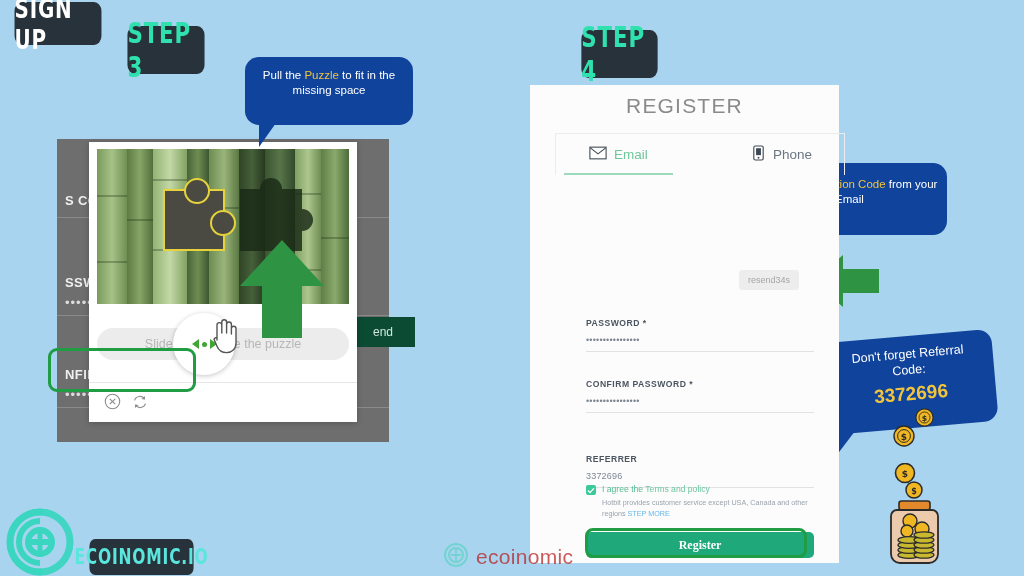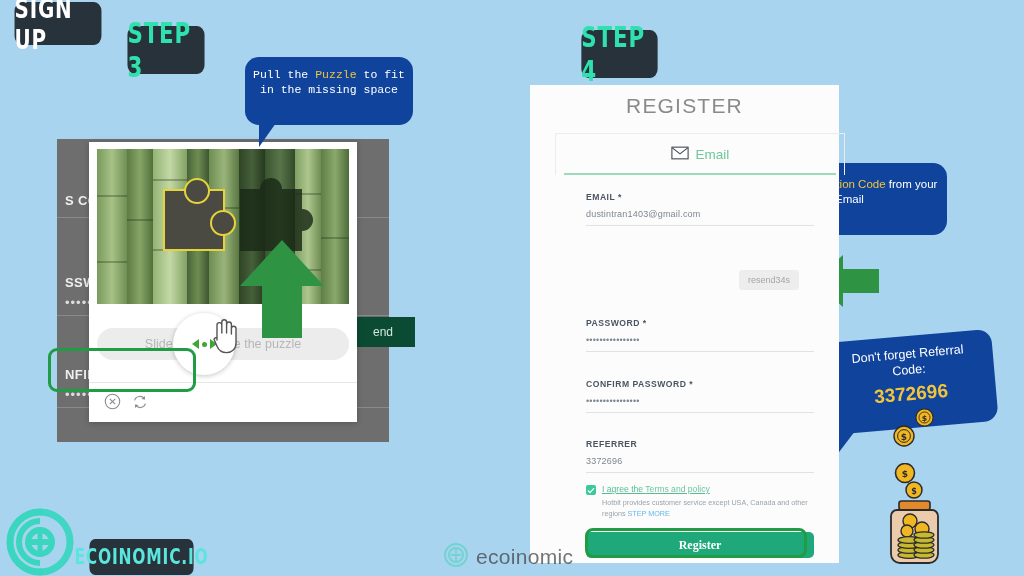--- a/index.html
+++ b/index.html
@@ -53,21 +53,21 @@
   }
   .callout .hl { color: #f0c43c; }
   .callout .tail {
     position: absolute;
     width: 0; height: 0;
     border-style: solid;
   }
 
   #callout-puzzle {
     left: 245px; top: 57px; width: 168px; height: 68px;
-    font-size: 11.5px; padding: 11px 8px 2px 8px; font-family: Liberation Mono, monospace;
+    font-size: 11.5px; padding: 11px 8px 2px 8px;
   }
   #callout-puzzle .tail {
     left: 14px; bottom: -22px;
     border-width: 24px 17px 0 0;
     border-color: #10439b transparent transparent transparent;
   }
 
   #callout-verify {
     left: 752px; top: 163px; width: 195px; height: 72px;
     font-size: 11.5px; padding: 14px 9px 0 9px;
@@ -259,21 +259,21 @@
   #terms-row {
     position: absolute; left: 56px; top: 399px; width: 230px;
   }
   #terms-check {
     position: absolute; left: 0; top: 1px; width: 10px; height: 10px;
     background: #3bc997; border-radius: 2px;
     display: flex; align-items: center; justify-content: center;
   }
   #terms-agree {
     position: absolute; left: 16px; top: 0;
-    font-size: 8.6px; color: #55bd94; white-space: nowrap; text-decoration: underline;
+    font-size: 8.6px; color: #55bd94; white-space: nowrap;
   }
   #terms-agree .lnk { color: #6ec6a2; }
   #terms-note {
     position: absolute; left: 16px; top: 13px; width: 215px;
     font-size: 7.2px; color: #9aa3ab; line-height: 1.55;
   }
   #terms-note .lnk { color: #63b7e8; }
 
   #register-btn {
     position: absolute; left: 56px; top: 447px; width: 228px; height: 26px;
@@ -288,21 +288,21 @@
   }
 
   
   #logo-mark { position: absolute; left: 5px; top: 507px; }
   #watermark {
     position: absolute; left: 443px; top: 542px;
     display: flex; align-items: center; gap: 7px;
     opacity: .72;
   }
   #watermark .wm-text {
-    color: #404040; font-size: 21px; letter-spacing: .3px;
+    color: #b91c1c; font-size: 21px; letter-spacing: .3px;
   }
 
   
   #money-jar { position: absolute; left: 877px; top: 463px; }
   .coin-float { position: absolute; }
   #coin-a { left: 893px; top: 425px; }
   #coin-b { left: 915px; top: 408px; }
 </style>
 </head>
 <body>
@@ -428,43 +428,48 @@
     <div id="tab-strip">
       <div class="tab active">
         <span>
           <svg width="18" height="14" viewBox="0 0 20 15">
             <rect x="1" y="1" width="18" height="13" fill="#ffffff" stroke="#3d4852" stroke-width="1.2"></rect>
             <path d="M1.5 1.8 L10 8.4 L18.5 1.8" fill="none" stroke="#3d4852" stroke-width="1.2"></path>
           </svg>
         </span>
         <span>Email</span>
       </div>
-    </div>
-
-    <div class="field" style="top:107px">
-      <div class="label">EMAIL *</div>
-      <div class="value">dustintran1403@gmail.com</div>
-      <div class="underline"></div>
-    </div>
+      <div class="tab">
+        <span>
+          <svg width="15" height="16" viewBox="0 0 16 17">
+            <rect x="3" y="1" width="10" height="15" rx="1.6" fill="#ffffff" stroke="#3d4852" stroke-width="1.2"></rect>
+            <rect x="5.4" y="3.4" width="5.2" height="7.4" fill="#3d4852"></rect>
+            <circle cx="8" cy="13.5" r="1" fill="#3d4852"></circle>
+          </svg>
+        </span>
+        <span>Phone</span>
+      </div>
+    </div>
+
 
     <div id="resend-chip">resend34s</div>
 
     <div class="field" style="top:233px">
       <div class="label">PASSWORD *</div>
       <div class="value dots">••••••••••••••••</div>
       <div class="underline"></div>
     </div>
 
     <div class="field" style="top:294px">
       <div class="label">CONFIRM PASSWORD *</div>
       <div class="value dots">••••••••••••••••</div>
       <div class="underline"></div>
     </div>
 
-    <div class="field" style="top:354px">
+    <div class="field" style="top:369px">
       <div class="label">REFERRER</div>
       <div class="value">3372696</div>
       <div class="underline"></div>
     </div>
 
     <div id="terms-row">
       <span id="terms-check">
         <svg width="8" height="7" viewBox="0 0 9 8">
             <path d="M1 4 L3.4 6.4 L8 1.3" fill="none" stroke="#ffffff" stroke-width="1.5"></path>
           </svg>

